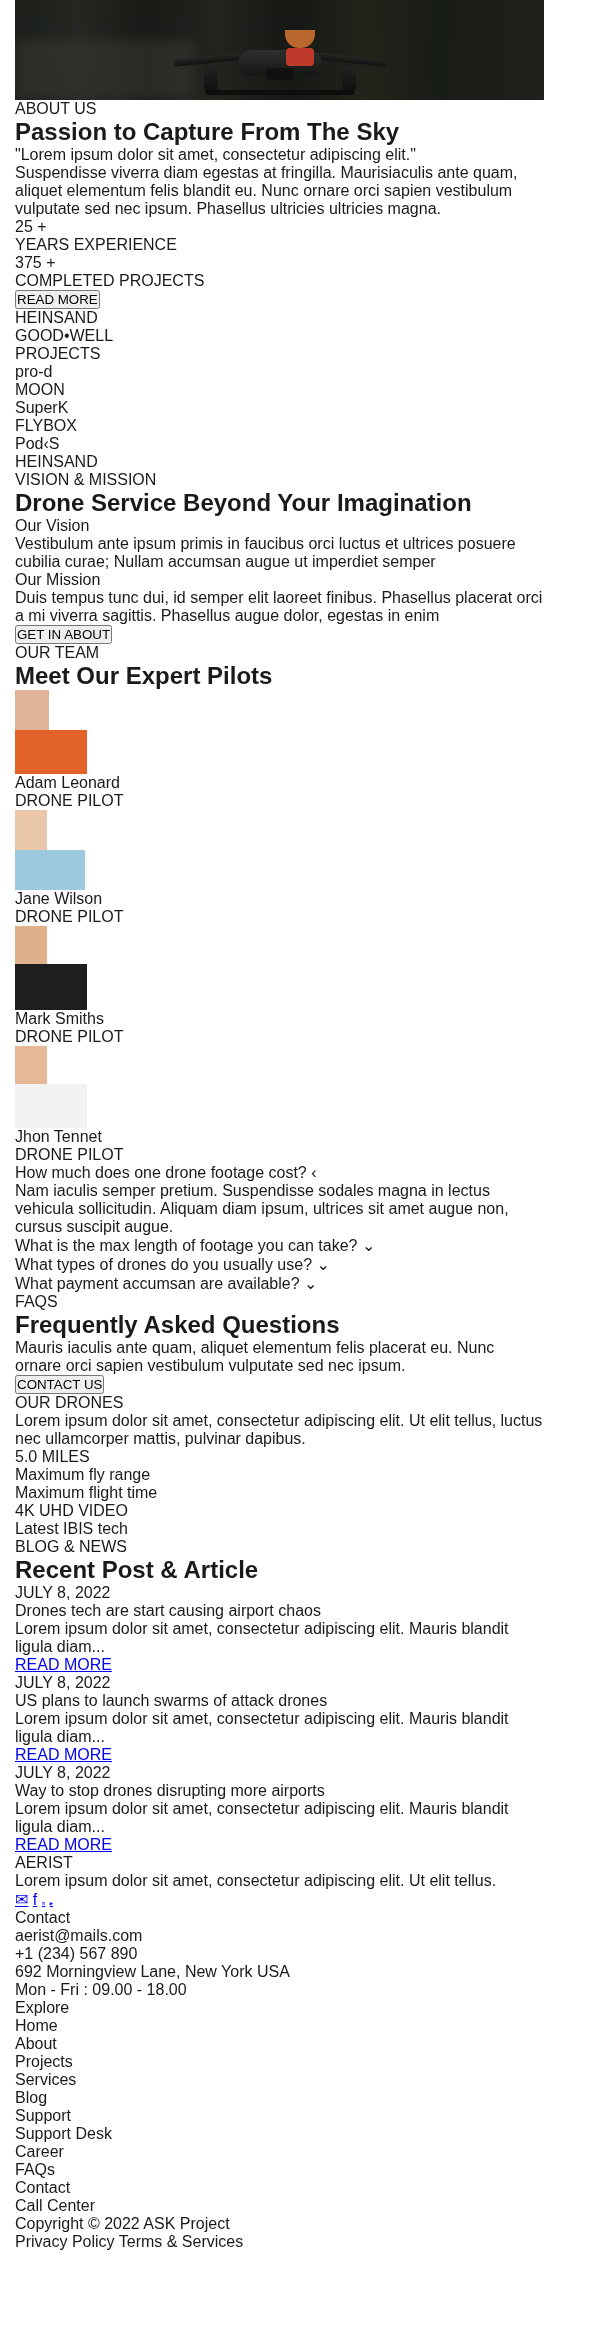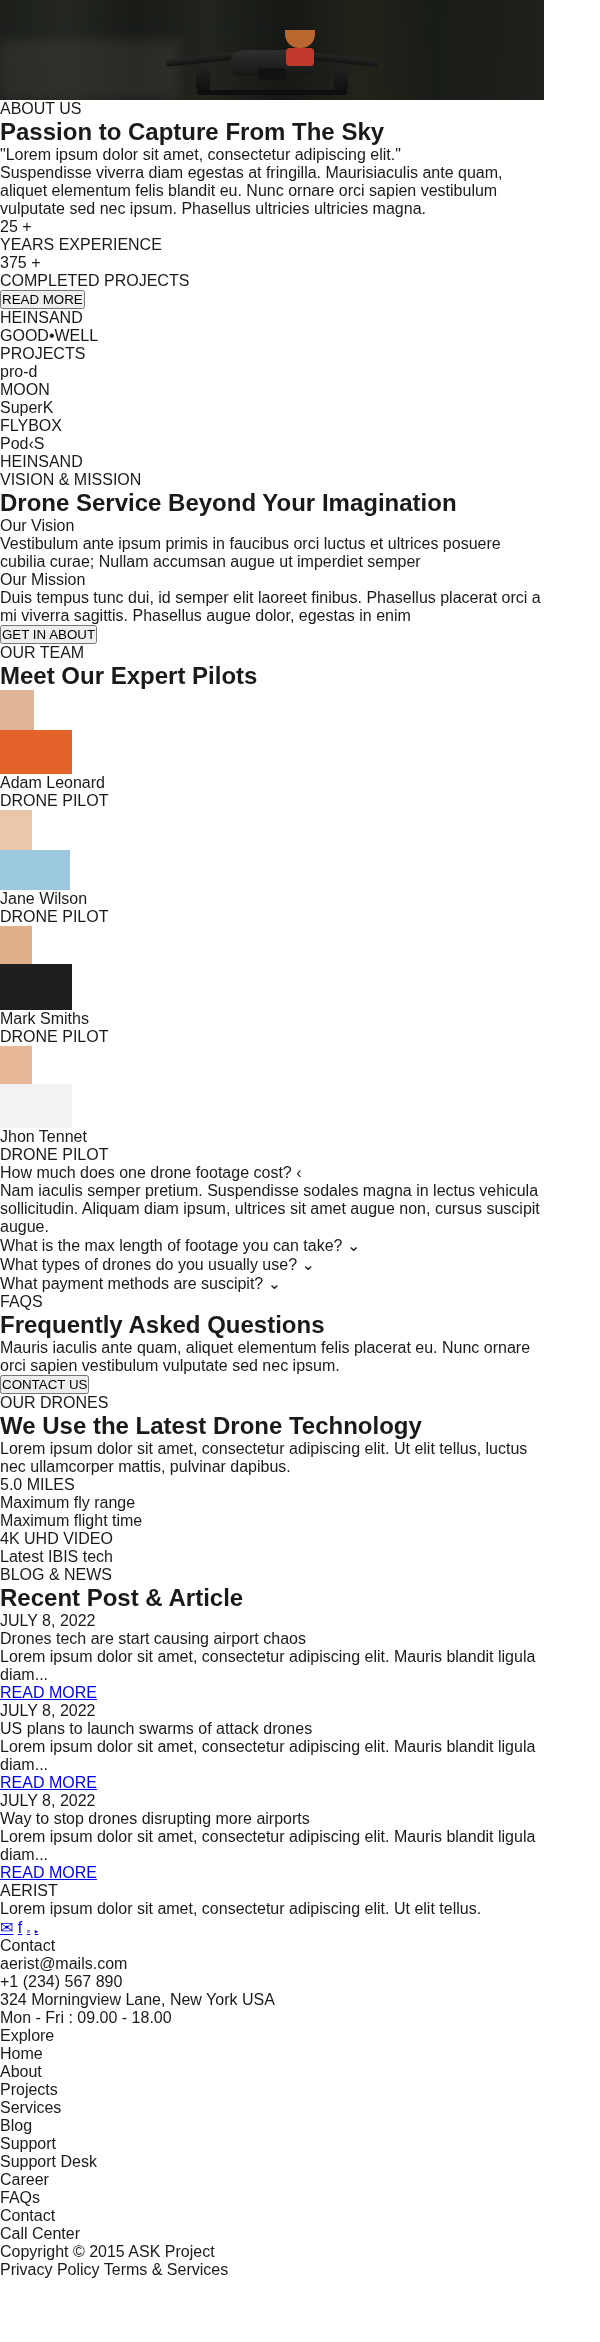--- a/index.html
+++ b/index.html
@@ -3,21 +3,21 @@
 <meta charset="utf-8">
 <style>
   * { margin:0; padding:0; box-sizing:border-box; }
   html,body { width:600px; }
   body {
     font-family:"Liberation Sans", sans-serif;
     background:#ffffff;
     color:#1a1a1a;
     -webkit-font-smoothing:antialiased;
   }
-  .wrap { width:544px; overflow:hidden; }
+  .wrap { width:544px; overflow:hidden;padding-left:15px; }
 
   
   .hero {
     position:relative; height:100px;
     background:
       radial-gradient(ellipse at 50% 120%, #3c4038 0%, #23261f 45%, #1a1c17 100%);
     overflow:hidden;
   }
   .hero-bg-trees{
     position:absolute; inset:0;
@@ -471,36 +471,35 @@
       <div class="acc-ans">Nam iaculis semper pretium. Suspendisse sodales magna in lectus vehicula sollicitudin. Aliquam diam ipsum, ultrices sit amet augue non, cursus suscipit augue.</div>
       <div class="acc-item">
         <span>What is the max length of footage you can take?</span>
         <span class="chev">⌄</span>
       </div>
       <div class="acc-item">
         <span>What types of drones do you usually use?</span>
         <span class="chev">⌄</span>
       </div>
       <div class="acc-item">
-        <span>What payment methods are suscipit?</span>
+        <span>What payment accumsan are available?</span>
         <span class="chev">⌄</span>
       </div>
     </div>
     <div class="faq-r">
       <div class="eyebrow" style="text-align:left">FAQS</div>
       <h2 class="h2">Frequently Asked Questions</h2>
       <p class="body-sm">Mauris iaculis ante quam, aliquet elementum felis placerat eu. Nunc ornare orci sapien vestibulum vulputate sed nec ipsum.</p>
       <button class="btn">CONTACT US</button>
     </div>
   </section>
 
   <section class="tech">
     <div class="tech-l">
       <div class="eyebrow">OUR DRONES</div>
-      <h2 class="h2">We Use the Latest Drone Technology</h2>
       <p class="body-sm">Lorem ipsum dolor sit amet, consectetur adipiscing elit. Ut elit tellus, luctus nec ullamcorper mattis, pulvinar dapibus.</p>
       <div class="tech-specs">
         <div class="spec">
           <div class="spec-k">5.0 MILES</div>
           <div class="spec-v">Maximum fly range</div>
         </div>
         <div class="spec">
           <div class="spec-v">Maximum flight time</div>
         </div>
         <div class="spec last">
@@ -582,42 +581,42 @@
           <a href="#">✉</a>
           <a href="#">f</a>
           <a href="#" style="font-size:4.5px">in</a>
           <a href="#" style="font-size:4.5px">▶</a>
         </div>
       </div>
       <div class="f-col">
         <div class="f-h">Contact</div>
         <div class="f-li">aerist@mails.com</div>
         <div class="f-li">+1 (234) 567 890</div>
-        <div class="f-li">324 Morningview Lane, New York USA</div>
+        <div class="f-li">692 Morningview Lane, New York USA</div>
         <div class="f-li">Mon - Fri : 09.00 - 18.00</div>
       </div>
       <div class="f-col">
         <div class="f-h">Explore</div>
         <div class="f-li">Home</div>
         <div class="f-li">About</div>
         <div class="f-li">Projects</div>
         <div class="f-li">Services</div>
         <div class="f-li">Blog</div>
       </div>
       <div class="f-col">
         <div class="f-h">Support</div>
         <div class="f-li">Support Desk</div>
         <div class="f-li">Career</div>
         <div class="f-li">FAQs</div>
         <div class="f-li">Contact</div>
         <div class="f-li">Call Center</div>
       </div>
     </div>
     <div class="f-bottom">
-      <div class="f-copy">Copyright © 2015 ASK Project</div>
+      <div class="f-copy">Copyright © 2022 ASK Project</div>
       <div class="f-legal">
         <span>Privacy Policy</span>
         <span>Terms &amp; Services</span>
       </div>
     </div>
   </footer>
 
 </div>
 
 </body></html>

